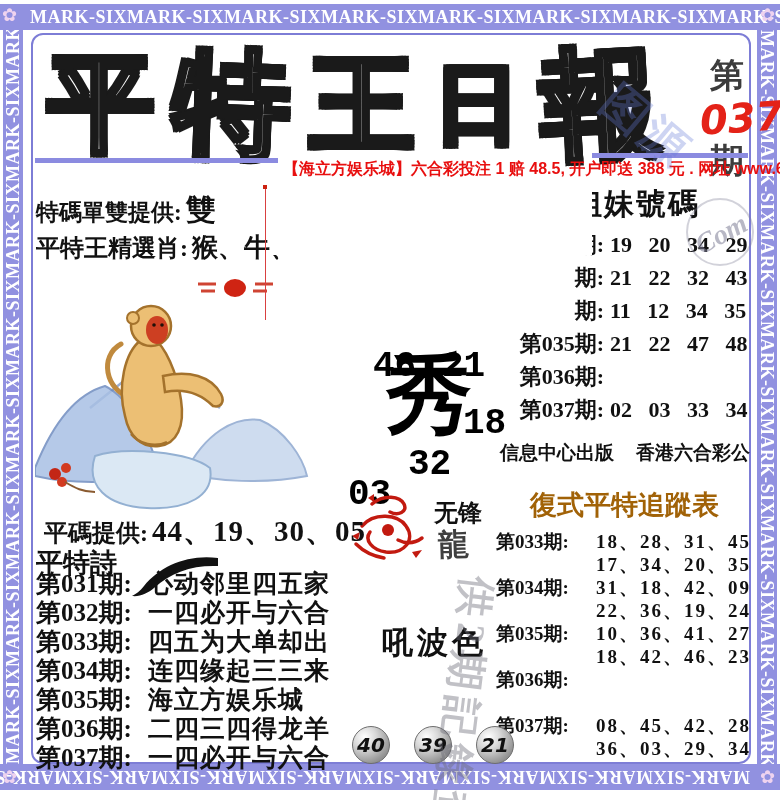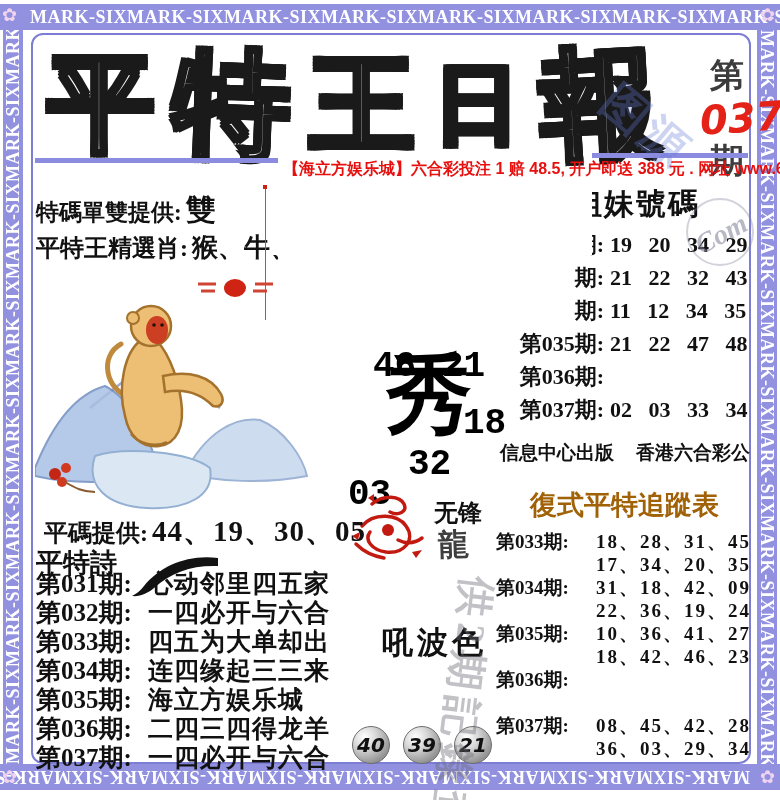--- a/index.html
+++ b/index.html
@@ -87,21 +87,21 @@
   .stamp-char{left:438px;top:524px;font-size:31px;font-weight:bold;color:#3f3f3f;z-index:3;
               transform:rotate(-2deg);}
 
   .wave-title{left:382px;top:622px;font-size:31px;font-weight:bold;color:#111;
               letter-spacing:4px;z-index:3;white-space:nowrap;}
   .wave-line{left:372px;top:678px;font-size:31px;font-weight:bold;z-index:3;white-space:nowrap;}
   .wave-line .c-black{color:#111;}
   .wave-line .c-green{color:#1db42a;text-shadow:0 0 4px rgba(130,255,130,.55);}
   .wave-line .c-red{color:#e02a2a;text-shadow:0 0 4px rgba(255,110,110,.55);}
 
-  .balls{left:352px;top:726px;display:flex;gap:13px;z-index:6;}
+  .balls{left:352px;top:726px;display:flex;gap:24px;z-index:6;}
   .ball{width:38px;height:38px;border-radius:50%;border:1px solid #6e6e6e;box-sizing:border-box;
         background:radial-gradient(circle at 32% 28%, #ffffff 0%, #d9d9d9 32%, #9b9b9b 70%, #6f6f6f 100%);
         display:flex;align-items:center;justify-content:center;}
   .ball span{font-family:"DejaVu Sans",sans-serif;font-weight:bold;font-style:italic;
              font-size:20px;color:#101010;}
 
   
   .sister-title{left:572px;top:184px;font-size:30px;font-weight:bold;color:#111;
                 letter-spacing:2px;z-index:3;white-space:nowrap;}
   .sister-rows{left:498px;top:230px;width:244px;z-index:3;}

